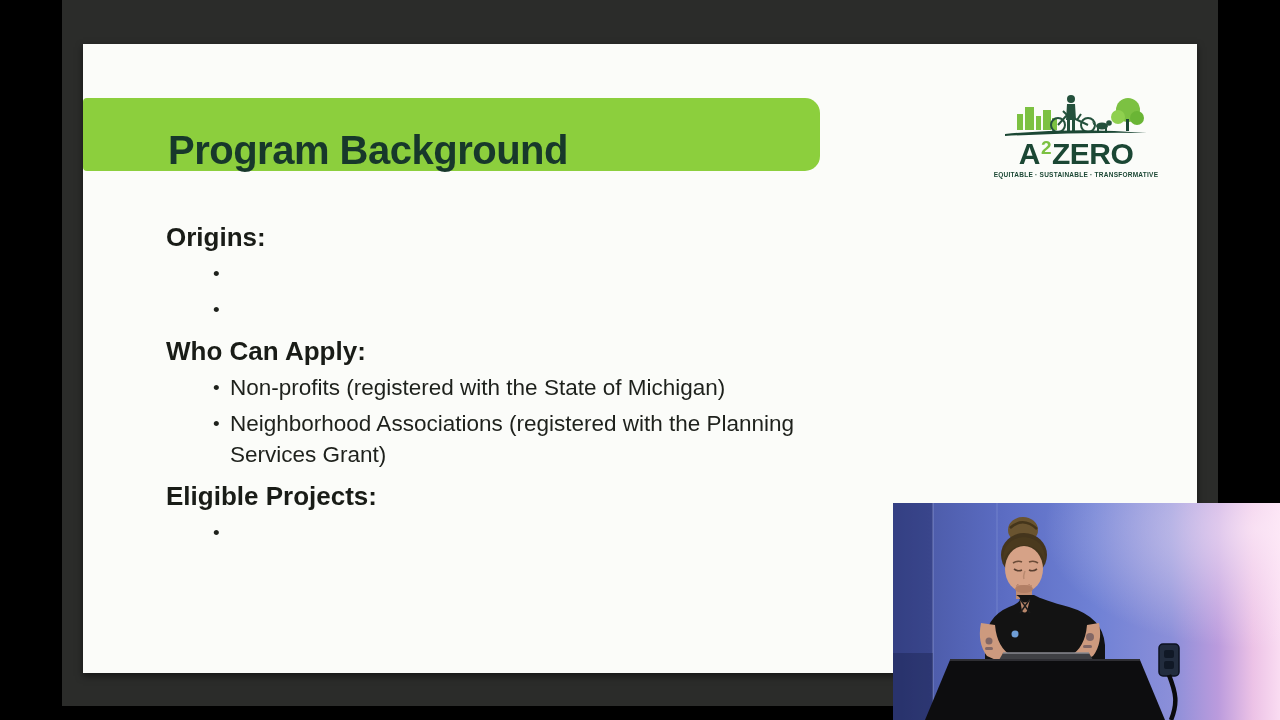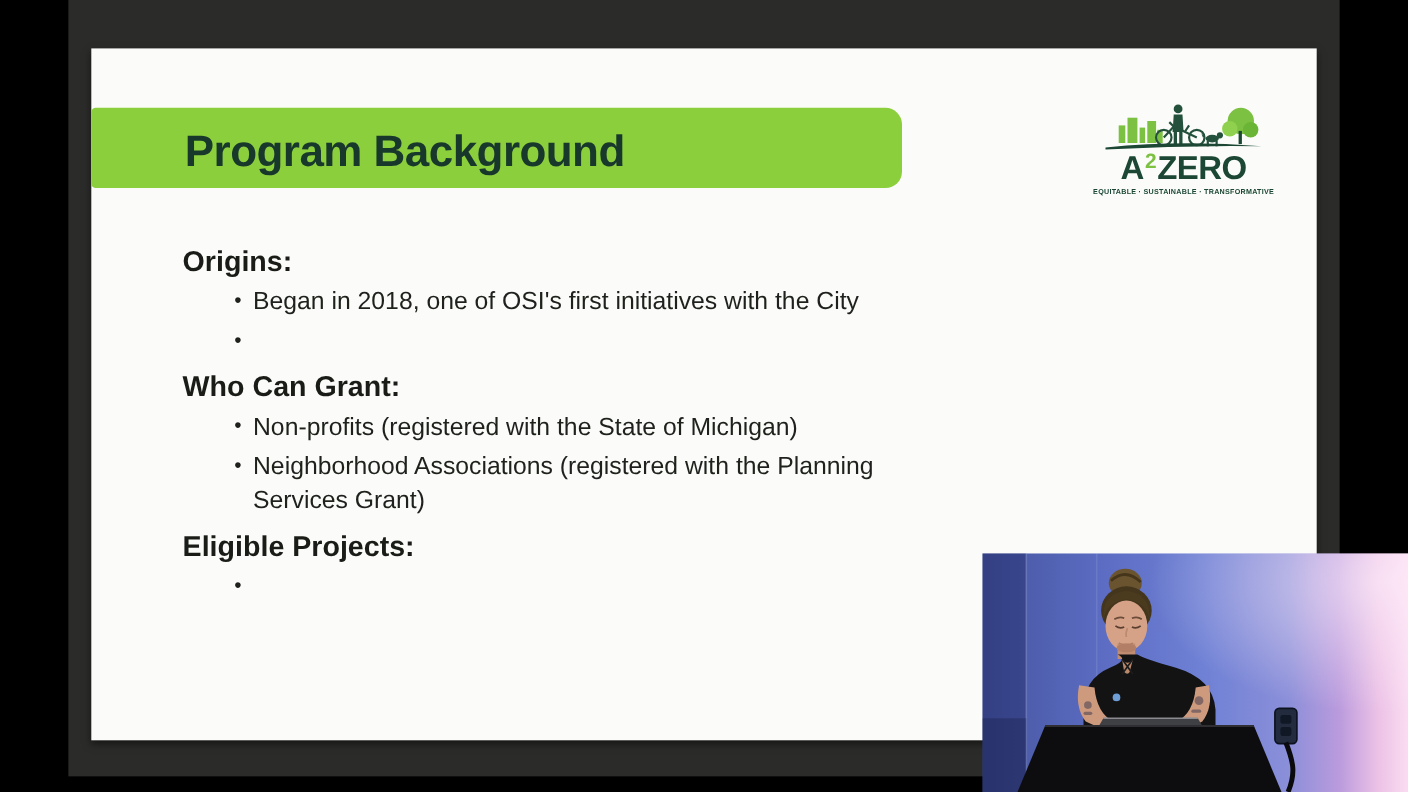--- a/index.html
+++ b/index.html
@@ -10,21 +10,21 @@
   .stage { position:absolute; left:62px; top:0; width:1156px; height:706px; background:#2b2c2a; }
   .bar-left   { position:absolute; left:0; top:0; width:62px; height:720px; background:#000; }
   .bar-right  { position:absolute; left:1218px; top:0; width:62px; height:720px; background:#000; }
   .bar-bottom { position:absolute; left:0; top:706px; width:1280px; height:14px; background:#000; }
 
   .slide { position:absolute; left:83px; top:44px; width:1114px; height:629px;
            background:#fbfcf9; box-shadow:0 3px 7px rgba(0,0,0,0.5); }
 
   .titlebar { position:absolute; left:0; top:54px; width:737px; height:73px;
               background:#8ccf3d; border-radius:4px 15px 15px 4px; }
-  .title { position:absolute; left:85px; top:4px; height:73px; display:flex; align-items:center;
+  .title { position:absolute; left:85px; top:16px; height:73px; display:flex; align-items:center;
            font-size:40px; font-weight:700; color:#17382b; letter-spacing:-0.5px; white-space:nowrap; }
 
   .logo { position:absolute; left:912px; top:48px; width:162px;
           display:flex; flex-direction:column; align-items:center; }
   .logo-art { display:block; }
   .logo-brand { display:flex; align-items:flex-start; font-weight:800; font-size:30px;
                 line-height:30px; color:#1b4734; letter-spacing:-0.5px; margin-top:1px; }
   .logo-sup { font-size:19px; line-height:19px; color:#7cc142; margin:0 1px; position:relative; top:-1px; }
   .logo-tag { font-size:6.5px; font-weight:700; color:#1b4734; letter-spacing:0.25px;
               margin-top:2px; white-space:nowrap; }
@@ -94,32 +94,31 @@
       </div>
       <div class="logo-tag">EQUITABLE · SUSTAINABLE · TRANSFORMATIVE</div>
     </div>
 
     <div class="content">
 
       <div class="sec">
         <div class="sec-h">Origins:</div>
         <div class="bullet">
           <span class="dot">•</span>
-          <span class="bt">Began in 2018, one of OSI's first initiatives with the City</span>
-        </div>
-      </div>
-
-      <div class="sec">
-        <div class="bullet">
-          <span class="dot">•</span>
-        </div>
-      </div>
-
-      <div class="sec">
-        <div class="sec-h">Who Can Grant:</div>
+        </div>
+      </div>
+
+      <div class="sec">
+        <div class="bullet">
+          <span class="dot">•</span>
+        </div>
+      </div>
+
+      <div class="sec">
+        <div class="sec-h">Who Can Apply:</div>
         <div class="bullet">
           <span class="dot">•</span>
           <span class="bt">Non-profits (registered with the State of Michigan)</span>
         </div>
         <div class="bullet">
           <span class="dot">•</span>
           <span class="bt">Neighborhood Associations (registered with the Planning Services Grant)</span>
         </div>
       </div>
 

